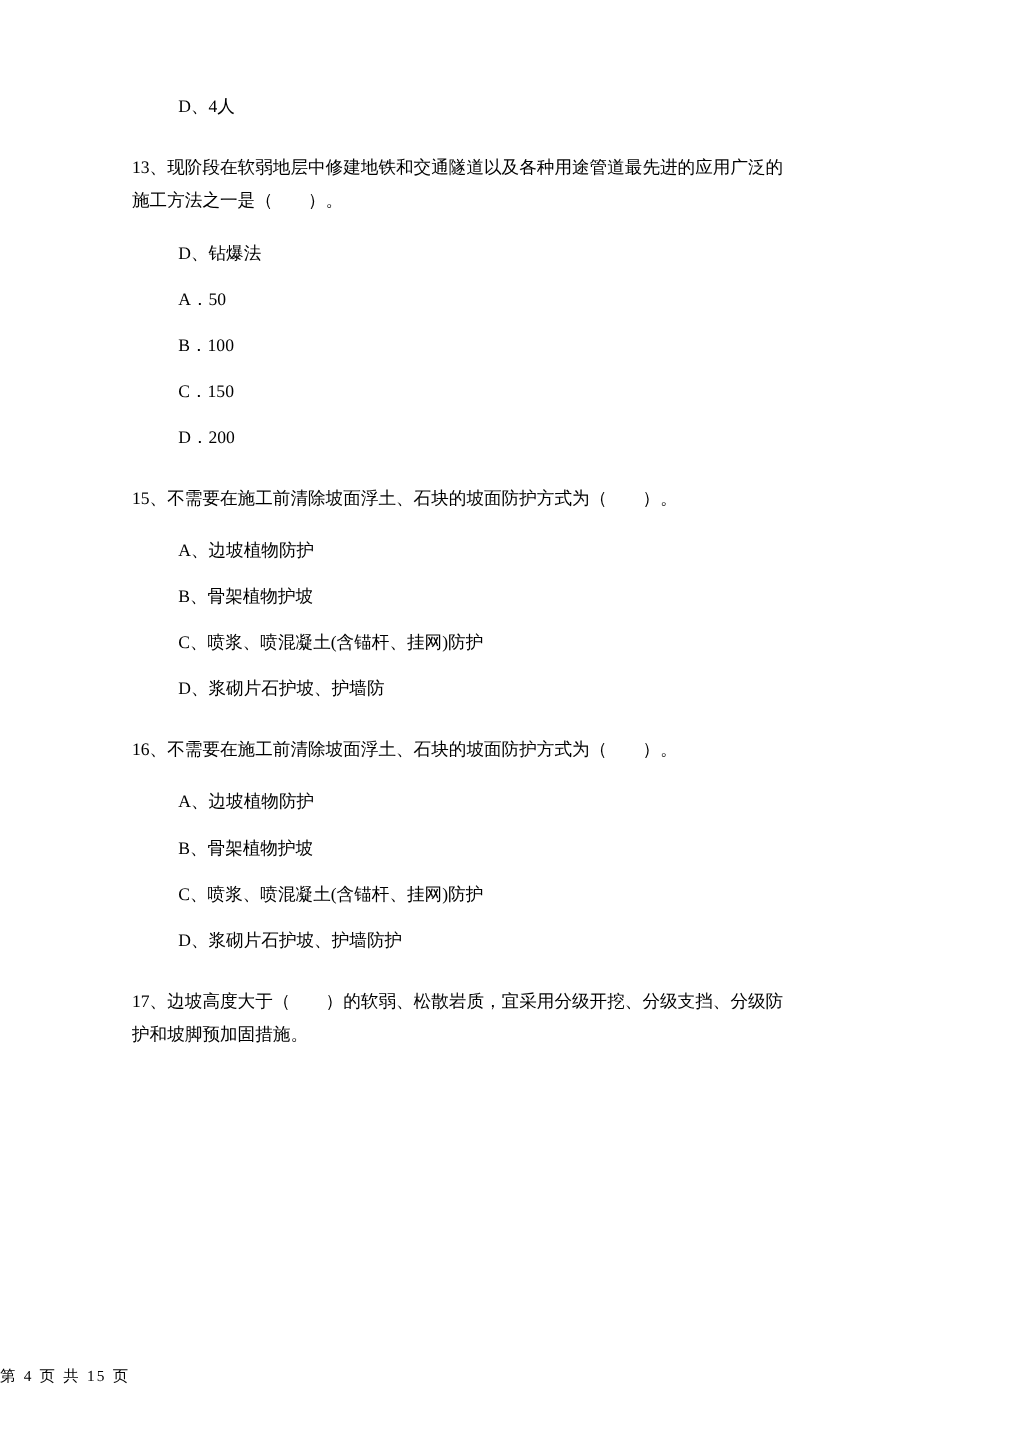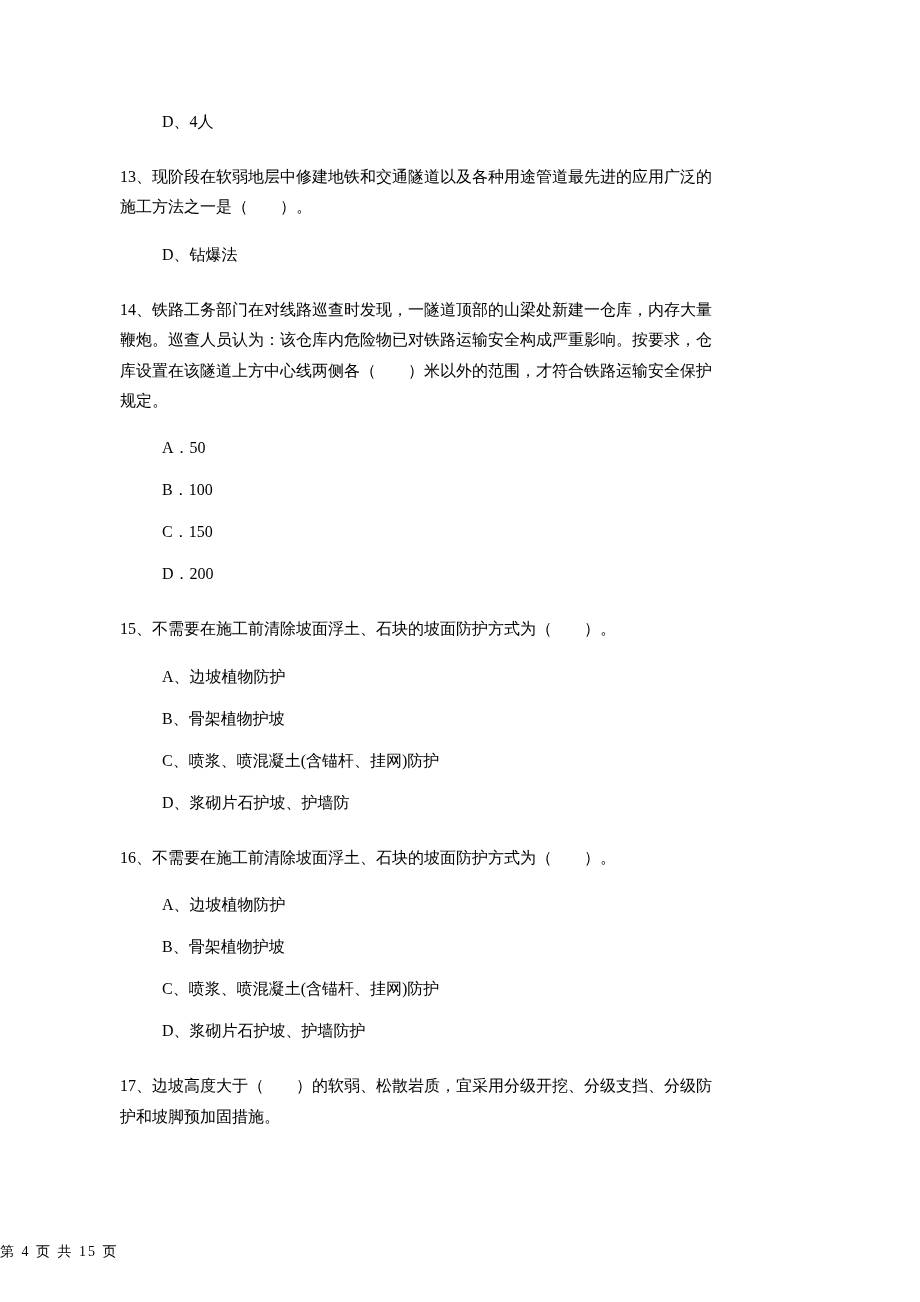--- a/index.html
+++ b/index.html
@@ -7,21 +7,21 @@
     padding: 0;
     background: #fff;
     font-family: "SimSun", "宋体", serif;
     color: #000;
     font-size: 16px;
     line-height: 1.5;
   }
   .page {
     width: 836px;
     min-height: 1302px;
-    padding: 110px 120px 50px 120px;
+    padding: 86px 120px 50px 120px;
     box-sizing: border-box;
     position: relative;
   }
   .option {
     margin: 0 0 18px 42px;
   }
   .question-stem {
     margin: 0 0 20px 0;
     line-height: 1.9;
   }
@@ -39,21 +39,20 @@
 </head>
 <body>
 
 <div class="page">
 
   <div class="option">D、4人</div>
 
   <div class="question-stem q13">13、现阶段在软弱地层中修建地铁和交通隧道以及各种用途管道最先进的应用广泛的施工方法之一是（　　）。</div>
   <div class="option">D、钻爆法</div>
 
-  <div class="question-stem q14">14、铁路工务部门在对线路巡查时发现，一隧道顶部的山梁处新建一仓库，内存大量鞭炮。巡查人员认为：该仓库内危险物已对铁路运输安全构成严重影响。按要求，仓库设置在该隧道上方中心线两侧各（　　）米以外的范围，才符合铁路运输安全保护规定。</div>
   <div class="option">A．50</div>
   <div class="option">B．100</div>
   <div class="option">C．150</div>
   <div class="option">D．200</div>
 
   <div class="question-stem q15">15、不需要在施工前清除坡面浮土、石块的坡面防护方式为（　　）。</div>
   <div class="option">A、边坡植物防护</div>
   <div class="option">B、骨架植物护坡</div>
   <div class="option">C、喷浆、喷混凝土(含锚杆、挂网)防护</div>
   <div class="option">D、浆砌片石护坡、护墙防</div>

